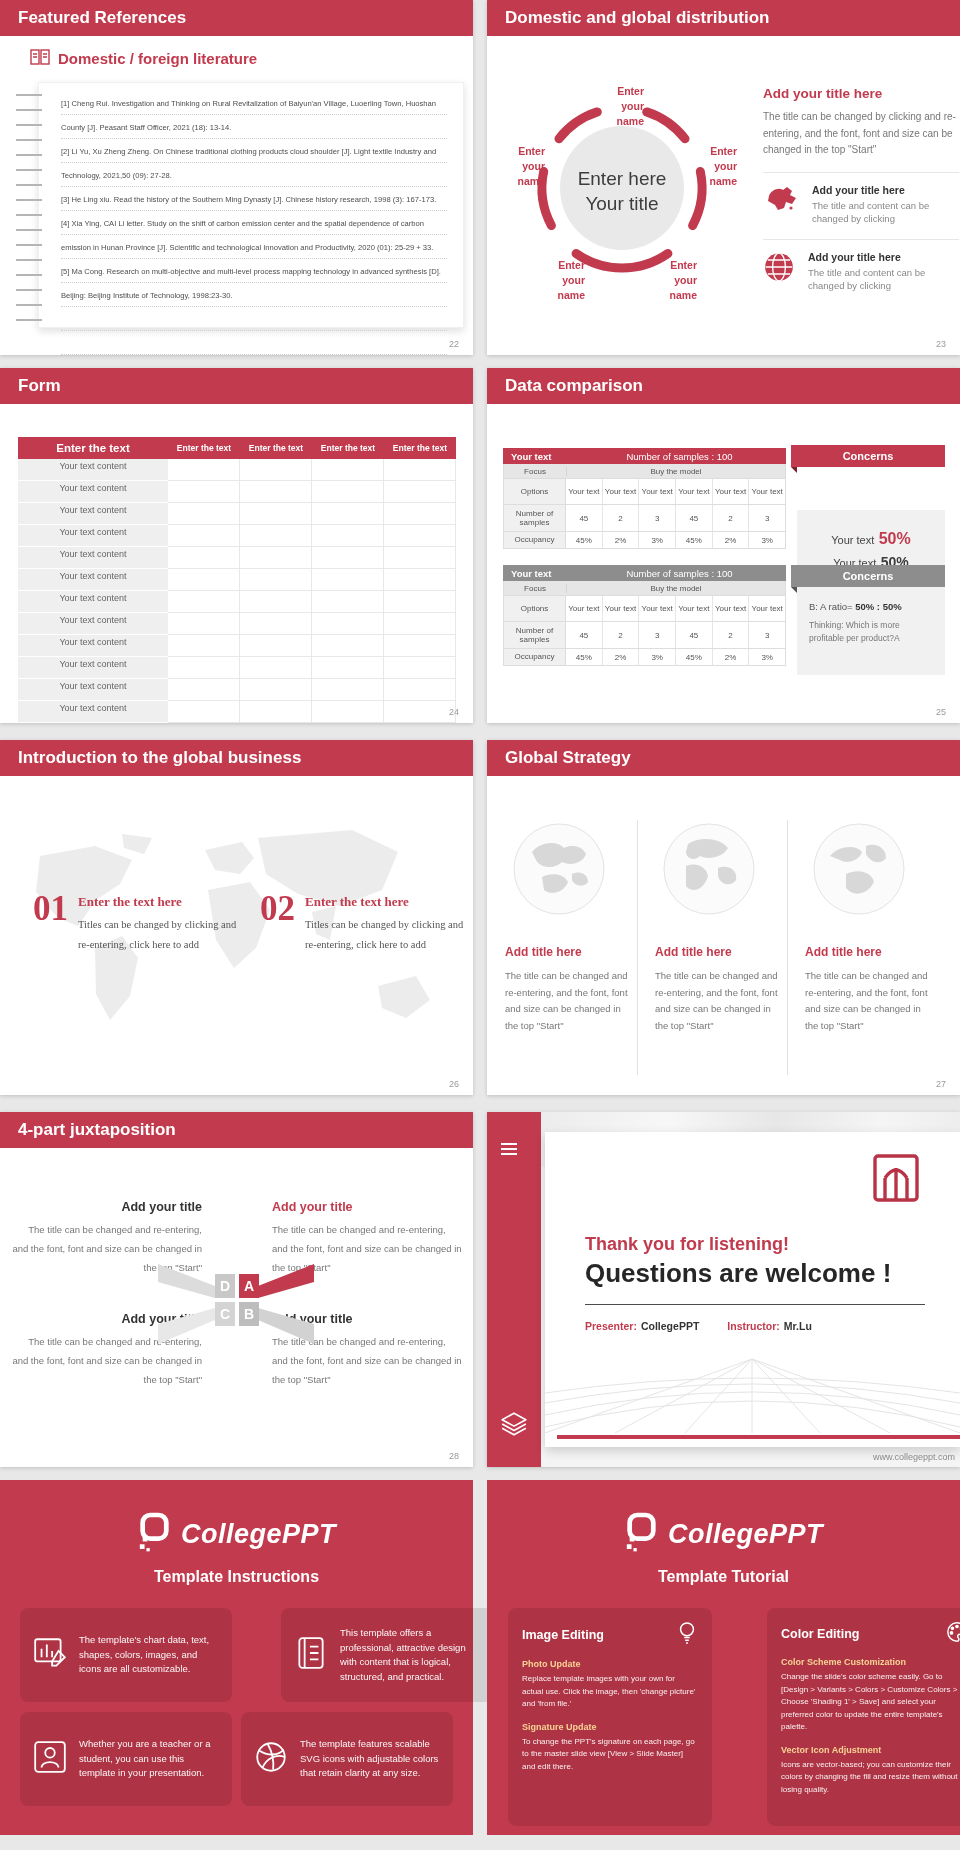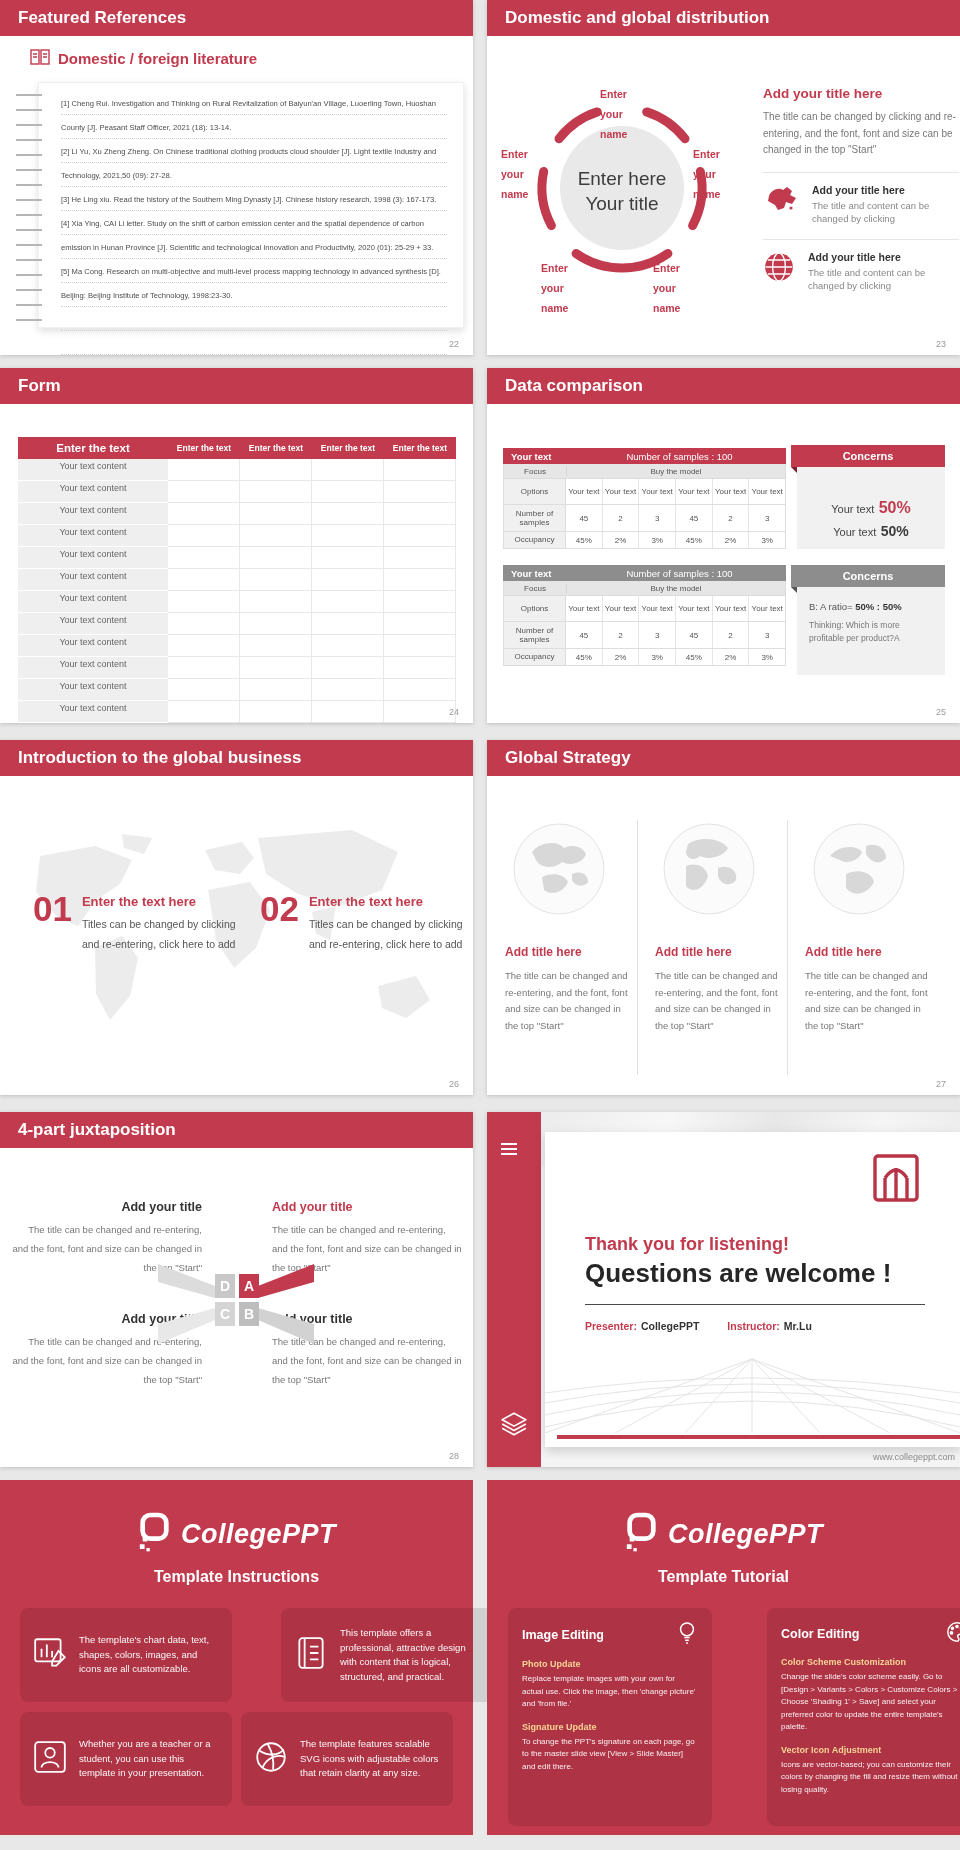--- a/index.html
+++ b/index.html
@@ -27,22 +27,22 @@
   .notebook{position:absolute;left:38px;top:82px;width:424px;height:244px;background:#fff;
             border:1px solid #f0f0f0;box-shadow:0 3px 8px rgba(0,0,0,.13);}
   .rings{position:absolute;left:-23px;top:6px;bottom:6px;width:26px;
          background:repeating-linear-gradient(to bottom,transparent 0 5px,#b5b5b5 5px 7px,transparent 7px 15px);}
   .ref-lines{position:absolute;left:22px;right:16px;top:8px;}
   .ref-line{height:23px;line-height:25px;font-size:7.6px;color:#4d4d4d;
             border-bottom:1px dotted #cfcfcf;white-space:nowrap;overflow:hidden;}
 
   
   .diagram{position:absolute;left:0;top:38px;width:270px;height:300px;}
-  .node{position:absolute;width:44px;text-align:left;color:var(--red);font-weight:bold;
-        font-size:10.5px;line-height:20px;}
+  .node{position:absolute;width:44px;text-align:right;color:var(--red);font-weight:bold;
+        font-size:10.5px;line-height:15px;}
   .s2-right{position:absolute;left:276px;top:86px;width:196px;}
   .rb-h{color:var(--red);font-weight:bold;font-size:13.5px;}
   .rb-body{margin-top:8px;font-size:10px;color:#777;line-height:16.5px;}
   .rb-div{margin-top:13px;border-top:1px solid #e6e6e6;}
   .rb-item{display:flex;gap:13px;margin-top:11px;align-items:flex-start;}
   .rb-item .ih{font-size:10.5px;font-weight:bold;color:#333;}
   .rb-item .ib{margin-top:3px;font-size:9.5px;color:#888;line-height:13.5px;width:138px;}
 
   
   .ftable{position:absolute;left:18px;top:69px;width:438px;}
@@ -71,33 +71,33 @@
       border-right:1px solid #e5e5e5;box-sizing:border-box;line-height:9px;}
   .dc:last-child{border-right:none;}
   .h26{height:26px;} .h27{height:27px;} .h17{height:17px;}
   .concern{position:absolute;left:310px;width:148px;}
   .ribbon{position:relative;left:-6px;width:154px;height:22px;background:var(--red);color:#fff;
           font-weight:bold;font-size:11px;text-align:center;line-height:22px;}
   .ribbon::after{content:'';position:absolute;left:0;top:100%;width:0;height:0;
                  border-top:6px solid #7d1f2f;border-left:6px solid transparent;}
   .ribbon.gray{background:var(--gray-h);} .ribbon.gray::after{border-top-color:#565656;}
   .cbody{width:148px;background:#f1f1f1;box-sizing:border-box;}
-  .cb1{height:82px;padding-top:32px;text-align:center;}
+  .cb1{height:82px;padding-top:20px;text-align:center;margin-top:43px;}
   .cb1 .t{font-size:11px;color:#444;}
   .cb1 .v1{font-size:16px;font-weight:bold;color:var(--red);}
   .cb1 .v2{font-size:14px;font-weight:bold;color:#3c3c3c;}
   .cb1 .row2{margin-top:5px;}
   .cb2{height:88px;padding:14px 12px 0 12px;}
   .cb2 .l1{font-size:9.5px;color:#555;}
   .cb2 .l1 b{color:#333;}
   .cb2 .l2{margin-top:7px;font-size:8.5px;color:#777;line-height:12.5px;}
 
   
   .map{position:absolute;left:0;top:78px;width:473px;height:277px;z-index:0;}
-  .s5-item{position:absolute;top:150px;display:flex;gap:10px;z-index:1;}
+  .s5-item{position:absolute;top:150px;display:flex;gap:10px;z-index:1;font-family:Liberation Serif, serif;}
   .s5-item.i1{left:33px;} .s5-item.i2{left:260px;}
   .bignum{font-size:35px;font-weight:bold;color:var(--red);line-height:38px;}
   .s5-text .h{font-size:13px;font-weight:bold;color:var(--red);margin-top:4px;}
   .s5-text .b{margin-top:5px;font-size:10.5px;color:#555;line-height:20px;width:172px;}
 
   
   .vline{position:absolute;top:80px;height:255px;width:1px;background:#e2e2e2;}
   .globe{position:absolute;top:82px;width:94px;height:94px;}
   .g-text{position:absolute;top:205px;width:128px;}
   .g-text .h{font-size:12px;font-weight:bold;color:var(--red);}

